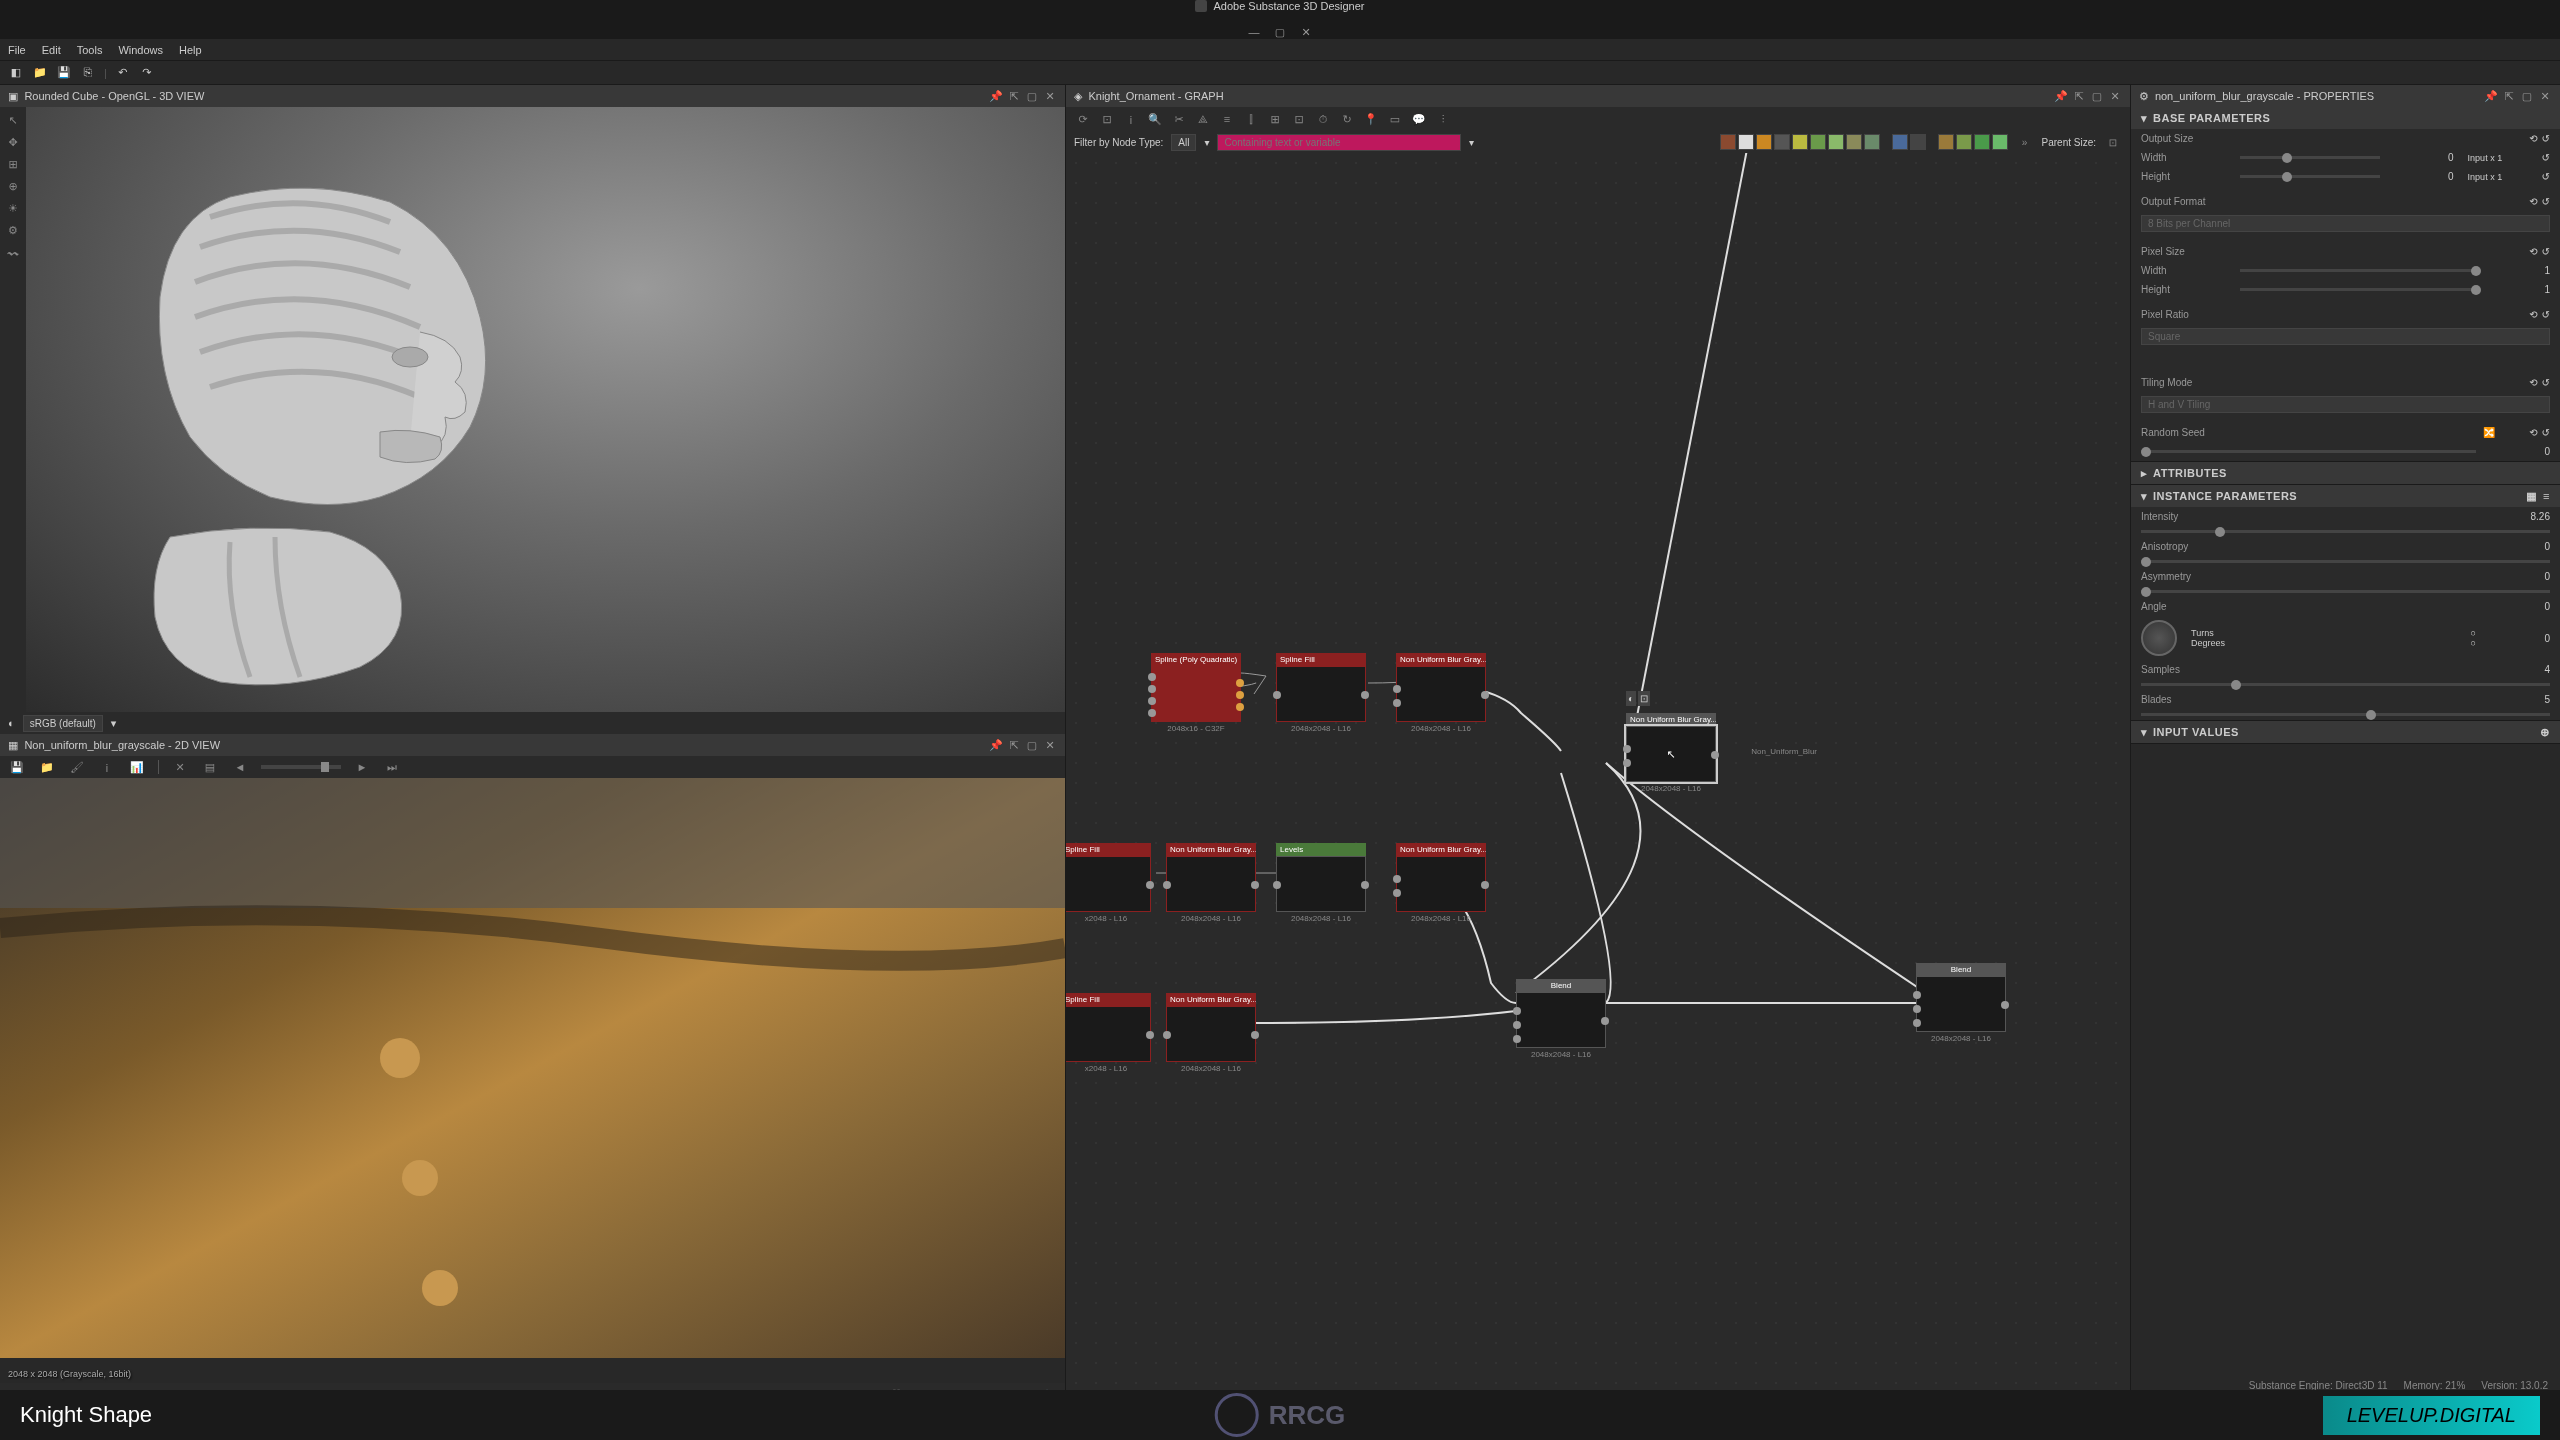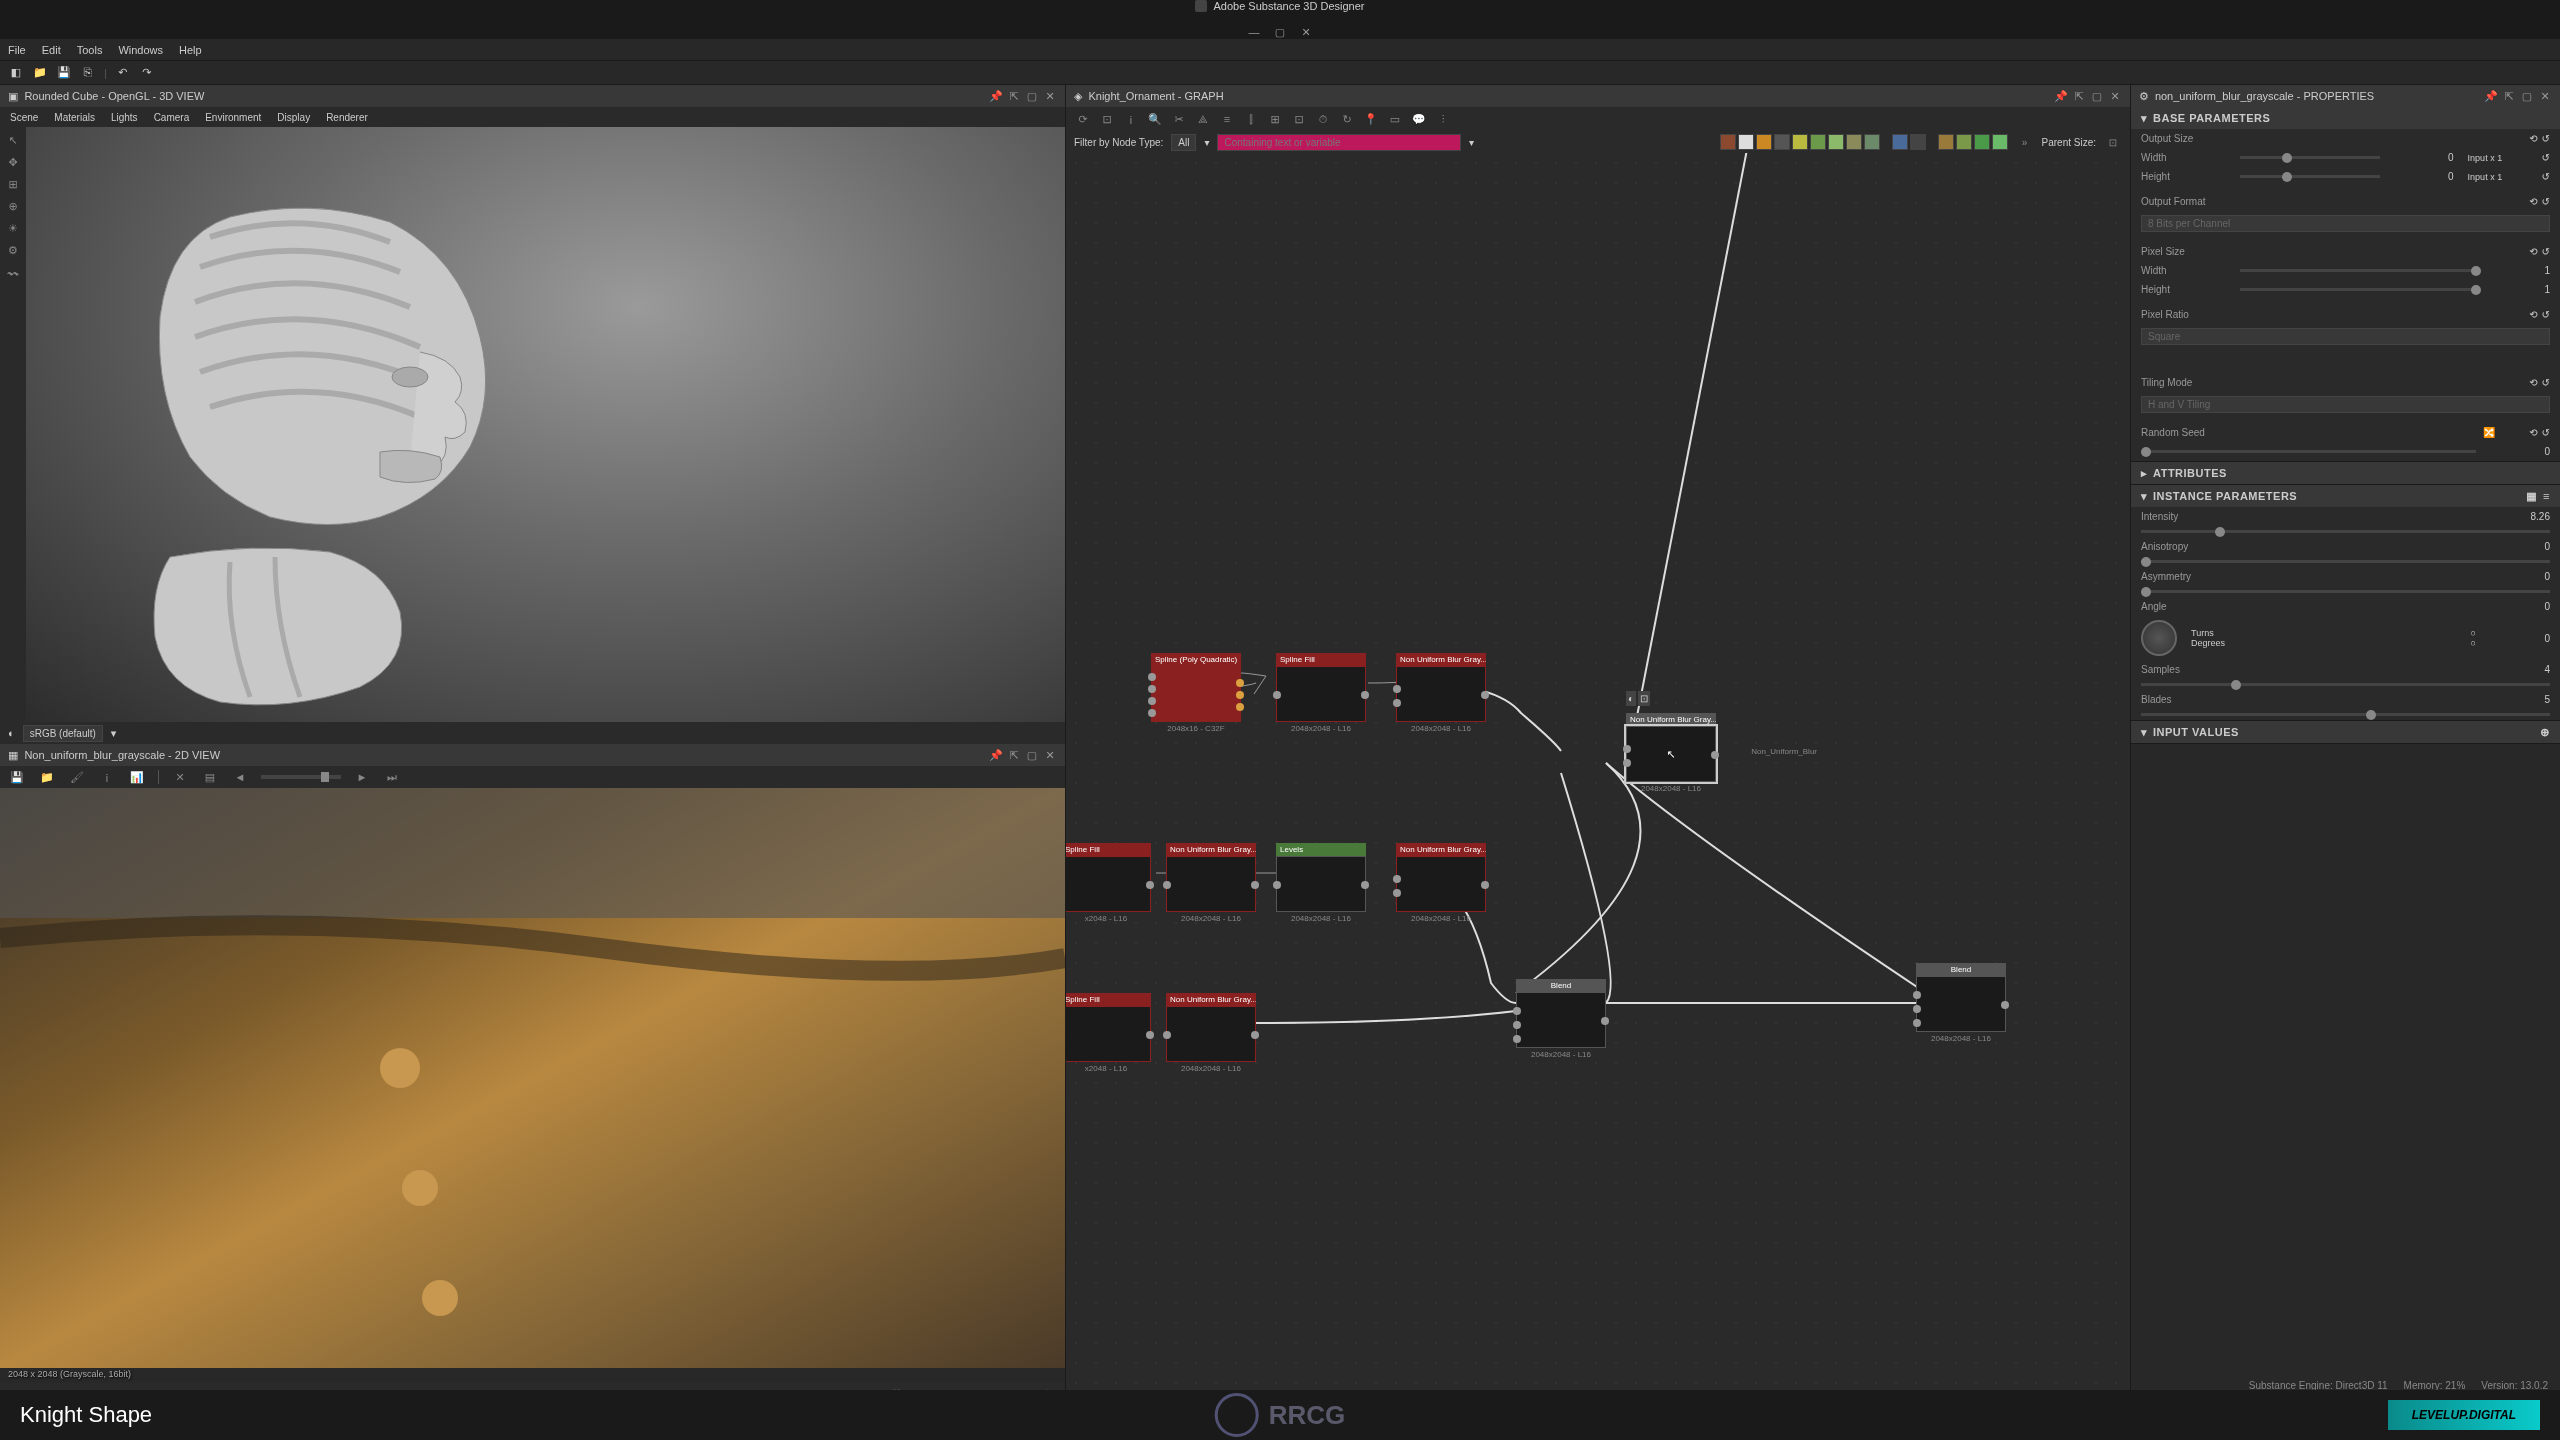--- a/index.html
+++ b/index.html
@@ -53,21 +53,21 @@
     .props-row { display: flex; align-items: center; padding: 4px 10px; gap: 14px; font-size: 10px; }
     .props-label { width: 85px; color: #999; }
     .props-slider { flex: 1; height: 3px; background: #444; position: relative; }
     .props-slider-thumb { width: 10px; height: 10px; background: #888; border-radius: 50%; position: absolute; top: -3px; }
     .props-value { width: 60px; text-align: right; color: #ccc; }
     .props-icons { width: 40px; display: flex; gap: 4px; justify-content: flex-end; }
     .angle-widget { width: 36px; height: 36px; border: 2px solid #666; border-radius: 50%; position: relative; background: radial-gradient(#555, #333); }
     .status-bar { position: absolute; bottom: 44px; right: 0; height: 22px; display: flex; align-items: center; gap: 16px; padding: 0 12px; font-size: 10px; color: #888; }
     .video-caption { position: absolute; bottom: 0; left: 0; right: 0; height: 50px; background: #1a1a1a; display: flex; align-items: center; padding: 0 20px; justify-content: space-between; }
     .caption-text { font-size: 22px; color: #fff; }
-    .levelup-brand { background: linear-gradient(90deg, #0a8a8a, #0acaca); color: #000; padding: 8px 24px; font-size: 12px; font-weight: bold; font-style: italic; }
+    .levelup-brand { background: linear-gradient(90deg, #0a8a8a, #0acaca); color: #000; padding: 8px 24px; font-size: 20px; font-weight: normal; font-style: italic; }
     .watermark { position: absolute; left: 50%; transform: translateX(-50%); display: flex; align-items: center; gap: 10px; opacity: 0.5; }
     .watermark-circle { width: 44px; height: 44px; border: 3px solid #88c; border-radius: 50%; }
     .clay-sculpt { position: absolute; left: 50px; top: 30px; width: 700px; height: 550px; }
     .texture-img { position: absolute; inset: 0; }
     .info-overlay { position: absolute; bottom: 4px; left: 8px; font-size: 9px; color: #aaa; text-shadow: 1px 1px 2px #000; }
     svg.wires { position: absolute; inset: 0; width: 100%; height: 100%; pointer-events: none; }
     .right-icons-row { display: flex; gap: 2px; }
   </style>
 </head>
 <body>
@@ -110,29 +110,20 @@
       <div class="panel-title">
         <span>▣</span>
         <span>Rounded Cube - OpenGL - 3D VIEW</span>
       </div>
       <div class="panel-controls">
         <span class="panel-ctrl">📌</span>
         <span class="panel-ctrl">⇱</span>
         <span class="panel-ctrl">▢</span>
         <span class="panel-ctrl">✕</span>
       </div>
-    </div>
-    <div class="sub-menu">
-      <span>Scene</span>
-      <span>Materials</span>
-      <span>Lights</span>
-      <span>Camera</span>
-      <span>Environment</span>
-      <span>Display</span>
-      <span>Renderer</span>
     </div>
     <div class="viewport-3d">
       <div class="left-toolbar">
         <span class="vtool">↖</span>
         <span class="vtool">✥</span>
         <span class="vtool">⊞</span>
         <span class="vtool">⊕</span>
         <span class="vtool">☀</span>
         <span class="vtool">⚙</span>
         <span class="vtool">〰</span>

